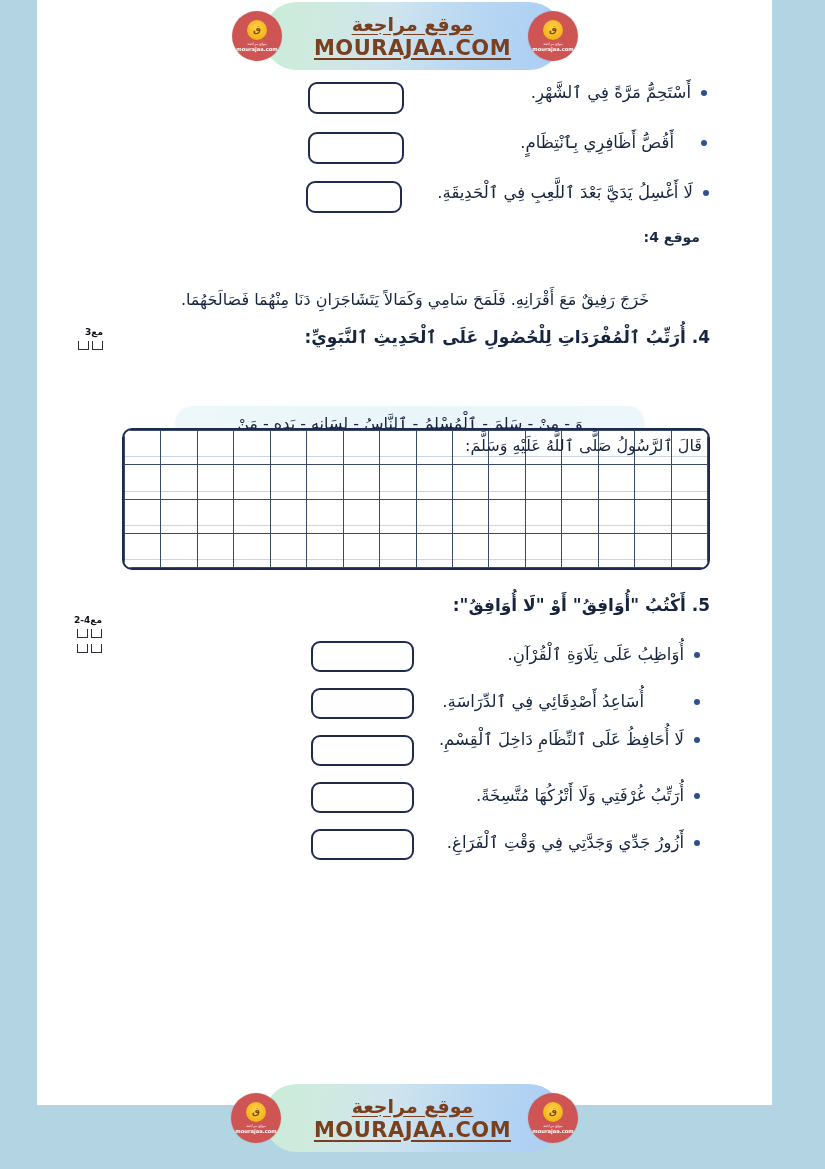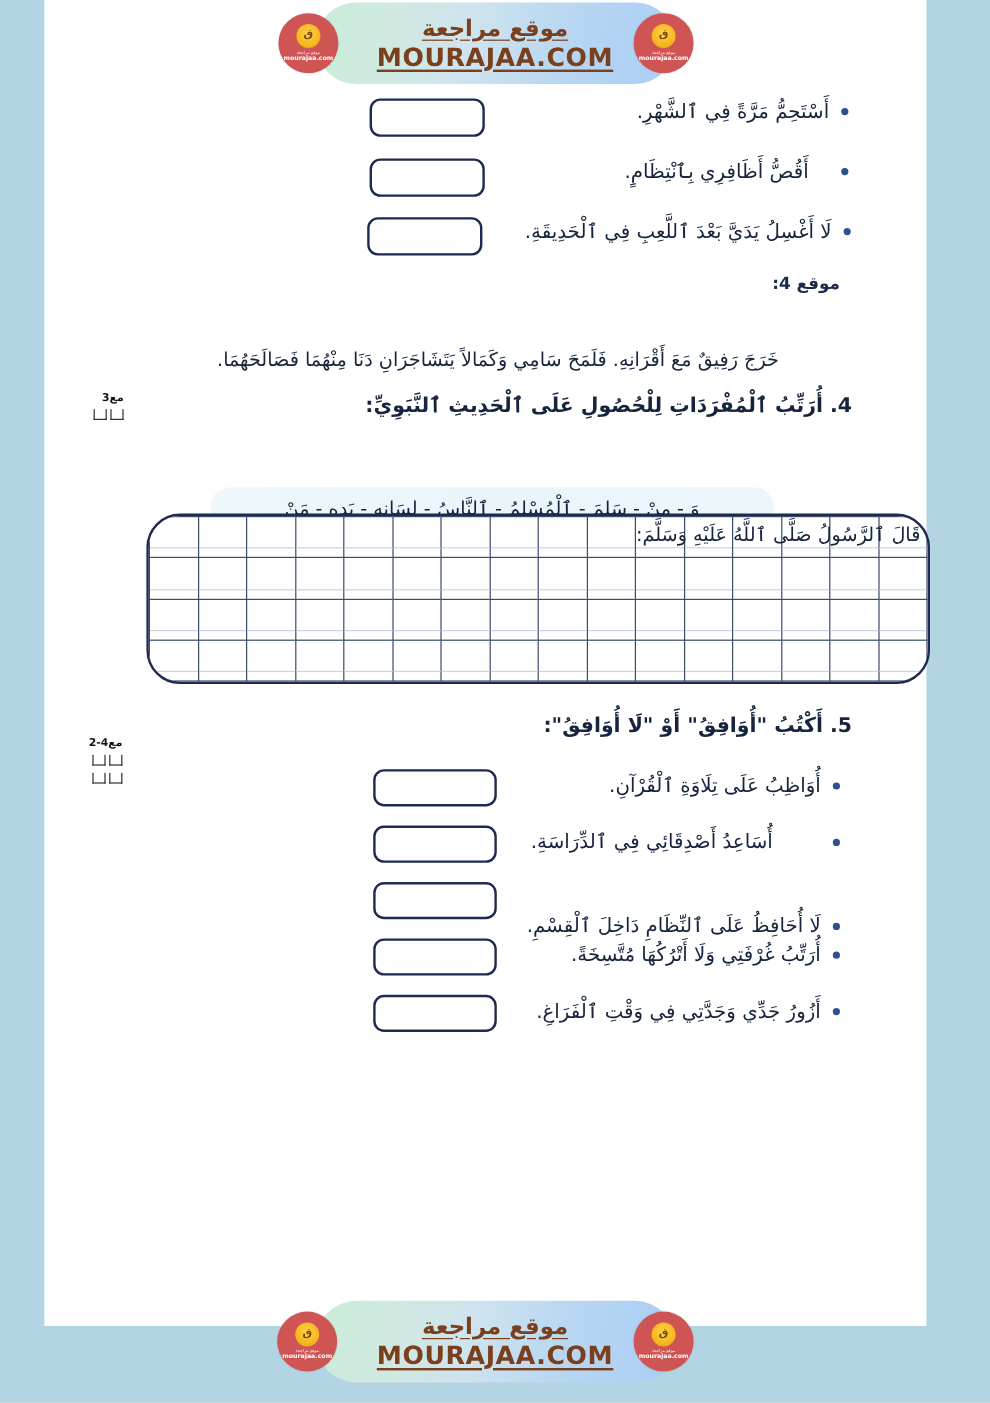--- a/index.html
+++ b/index.html
@@ -307,21 +307,21 @@
 
 <div class="q-heading" style="top:327px; right:115px;">
   <span>4.</span>
   <span>أُرَتِّبُ ٱلْمُفْرَدَاتِ لِلْحُصُولِ عَلَى ٱلْحَدِيثِ ٱلنَّبَوِيِّ:</span>
 </div>
 
 <div class="word-bank" style="left:175px; top:374px; width:470px; height:34px;margin-top:32px;">
   <span class="word-bank-text">وَ - مِنْ - سَلِمَ - ٱلْمُسْلِمُ - ٱلنَّاسُ - لِسَانِهِ - يَدِهِ - مَنْ</span>
 </div>
 
-<div class="grid-wrap" style="left:122px; top:428px; width:653px; height:142px;border-radius:28px;">
+<div class="grid-wrap" style="left:122px; top:428px; width:588px; height:142px;">
   <table class="grid-table">
     <tbody>
       <tr>
         <td>
             <span class="grid-mid-rule"></span>
           </td>
         <td>
             <span class="grid-mid-rule"></span>
           </td>
         <td>
@@ -532,21 +532,21 @@
   <span class="stmt-text">أُوَاظِبُ عَلَى تِلَاوَةِ ٱلْقُرْآنِ.</span>
 </div>
 <div class="answer-box" style="left:311px; top:641px; width:103px; height:31px;"></div>
 
 <div class="stmt-row" style="top:692px; right:125px;gap:40px;">
   <span class="bullet-dot"></span>
   <span class="stmt-text">أُسَاعِدُ أَصْدِقَائِي فِي ٱلدِّرَاسَةِ.</span>
 </div>
 <div class="answer-box" style="left:311px; top:688px; width:103px; height:31px;"></div>
 
-<div class="stmt-row" style="top:762px; right:125px;">
+<div class="stmt-row" style="top:730px; right:125px;">
   <span class="bullet-dot"></span>
   <span class="stmt-text">لَا أُحَافِظُ عَلَى ٱلنِّظَامِ دَاخِلَ ٱلْقِسْمِ.</span>
 </div>
 <div class="answer-box" style="left:311px; top:735px; width:103px; height:31px;"></div>
 
 <div class="stmt-row" style="top:786px; right:125px;">
   <span class="bullet-dot"></span>
   <span class="stmt-text">أُرَتِّبُ غُرْفَتِي وَلَا أَتْرُكُهَا مُتَّسِخَةً.</span>
 </div>
 <div class="answer-box" style="left:311px; top:782px; width:103px; height:31px;"></div>

